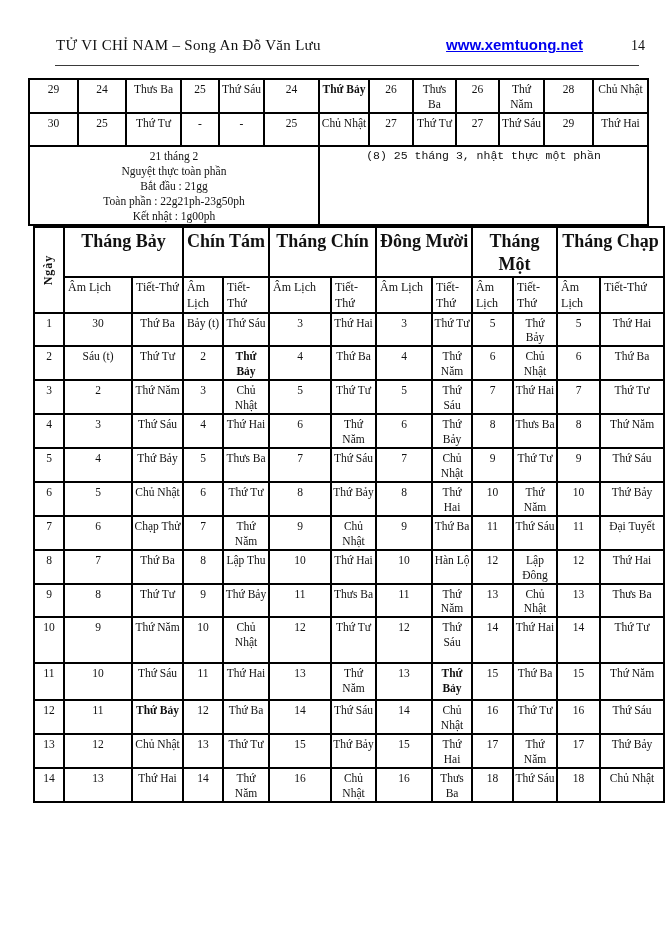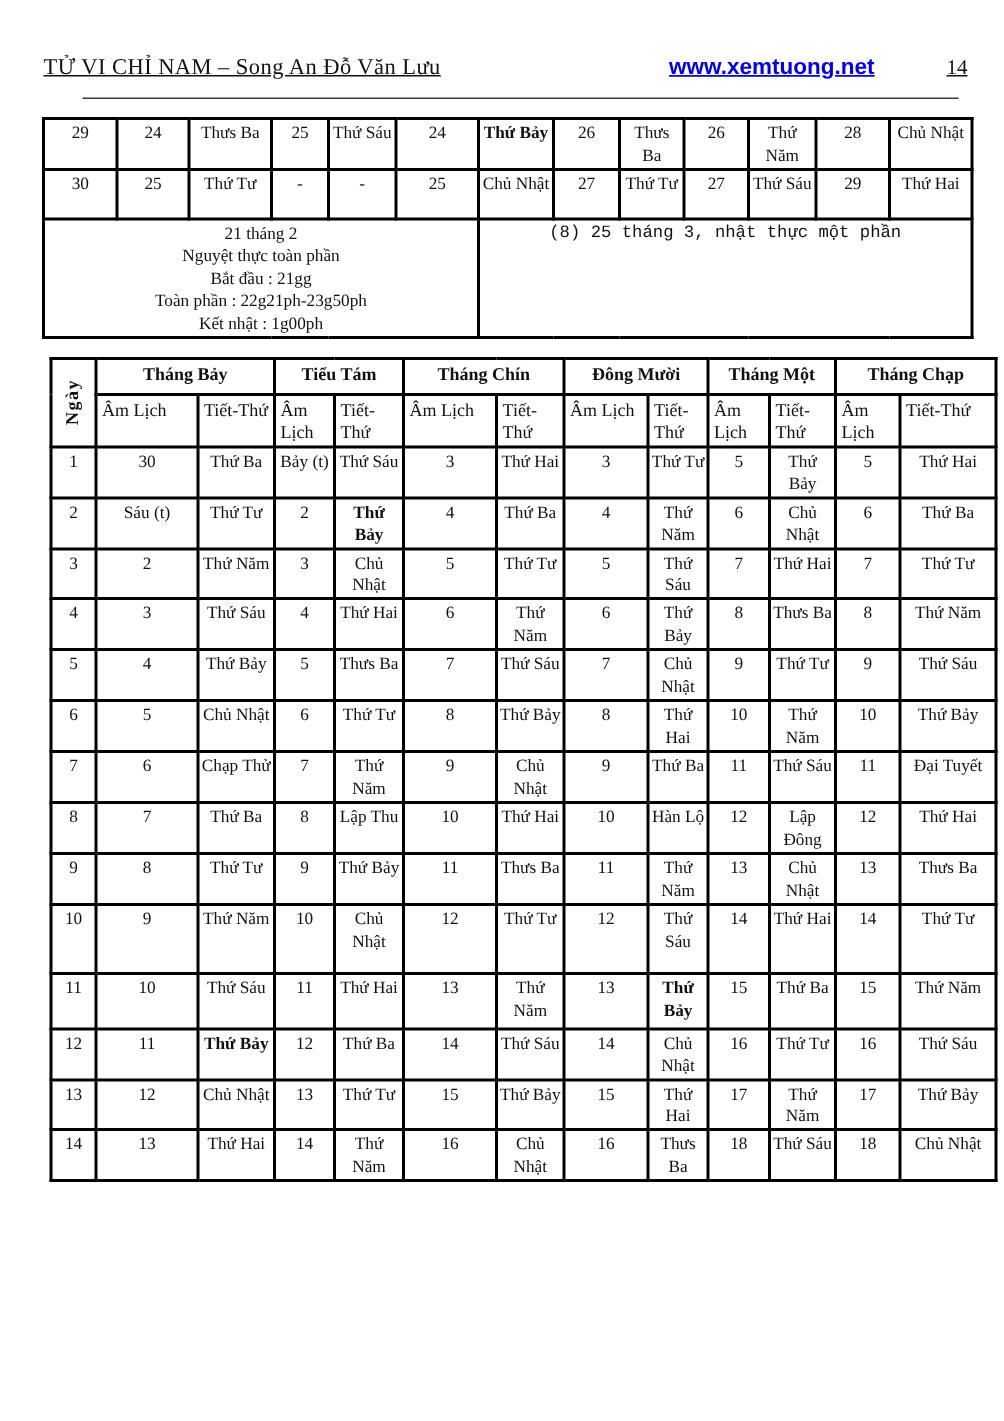--- a/index.html
+++ b/index.html
@@ -2,53 +2,53 @@
 <html><head>
 <meta charset="utf-8">
 <style>
   html,body{margin:0;padding:0;background:#fff;}
   .page{
     width:669px;height:947px;background:#ffffff;color:#111;
     font-family:"Liberation Serif","DejaVu Serif",serif;
     position:relative;overflow:hidden;
   }
   
-  .hdr{display:flex;align-items:baseline;padding:36px 24px 0 29px;text-decoration:underline;}
+  .hdr{display:flex;align-items:baseline;padding:36px 24px 0 56px;}
   .hdr-title{flex:1;font-size:15px;letter-spacing:.3px;}
   .hdr-site{
     font-family:"Liberation Sans","DejaVu Sans",sans-serif;
     font-weight:bold;font-size:15px;color:#0000ee;
     text-decoration:underline;margin-right:48px;cursor:pointer;
   }
   .hdr-page{font-size:14px;}
   .hdr-rule{border-top:1.5px solid #3a3a3a;margin:11px 30px 0 55px;}
 
   
   table.t{border-collapse:collapse;table-layout:fixed;}
   table.t td,table.t th{
     border:2px solid #000;vertical-align:top;text-align:center;
     padding:2px 1px 0 1px;font-size:11.5px;line-height:1.3;overflow:hidden;
   }
   td.lg{font-size:13.5px;}
   td.b{font-weight:bold;}
   td.day{font-size:12.5px;}
 
   
-  .prev{width:619px;margin:12px 0 12px 28px;}
+  .prev{width:619px;margin:12px 0 0 28px;}
   .ecl-l{vertical-align:middle;font-size:14.5px;line-height:19.5px;padding:4px 2px;}
   .ecl-r{vertical-align:top;font-size:14.5px;padding-top:4px;font-family:Liberation Mono, monospace;}
 
   
   .year-title{
     font-size:20px;font-weight:bold;margin:26px 0 17px 90px;letter-spacing:.2px;
   }
 
   
   .main{width:617px;margin:0 0 0 33px;}
-  .main thead th.mh{font-size:12px;font-weight:bold;padding:2px 0 0 0;}
+  .main thead th.mh{font-size:18px;font-weight:bold;padding:2px 0 0 0;}
   .main thead th.sh{
     font-weight:normal;font-size:12px;text-align:left;padding:2px 2px 0 3px;
   }
   th.day-head{position:relative;padding:0;}
   th.day-head .vert{
     position:absolute;left:50%;top:50%;
     transform:translate(-50%,-50%) rotate(-90deg);
     font-weight:bold;font-size:12px;letter-spacing:1px;white-space:nowrap;
   }
 </style>
@@ -144,21 +144,21 @@
         <col style="width:44px">
         <col style="width:43px">
       <col style="width:64px">
     </colgroup>
     <thead>
       <tr style="height:24px">
         <th rowspan="2" class="day-head">
           <span class="vert">Ngày</span>
         </th>
         <th colspan="2" class="mh">Tháng Bảy</th>
-        <th colspan="2" class="mh">Tiểu Tám</th>
+        <th colspan="2" class="mh">Chín Tám</th>
         <th colspan="2" class="mh">Tháng Chín</th>
         <th colspan="2" class="mh">Đông Mười</th>
         <th colspan="2" class="mh">Tháng Một</th>
         <th colspan="2" class="mh">Tháng Chạp</th>
       </tr>
       <tr style="height:28px">
         <th class="sh">Âm Lịch</th>
         <th class="sh">Tiết-Thứ</th>
         <th class="sh">Âm Lịch</th>
         <th class="sh">Tiết-Thứ</th>

